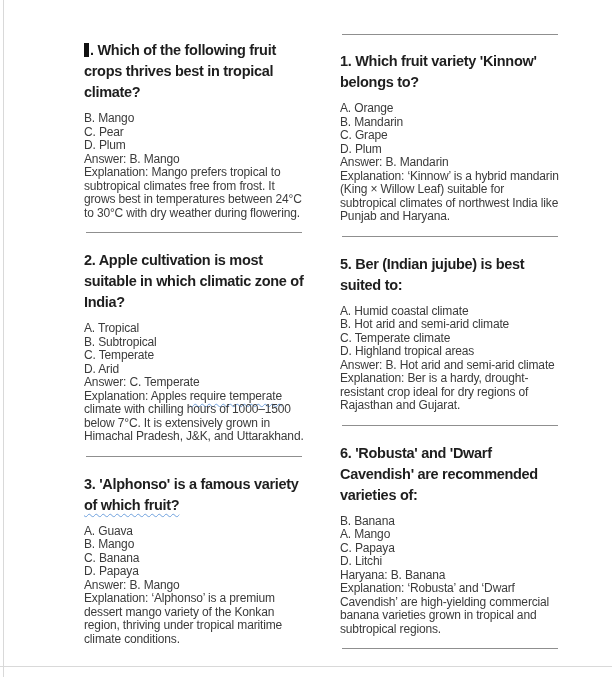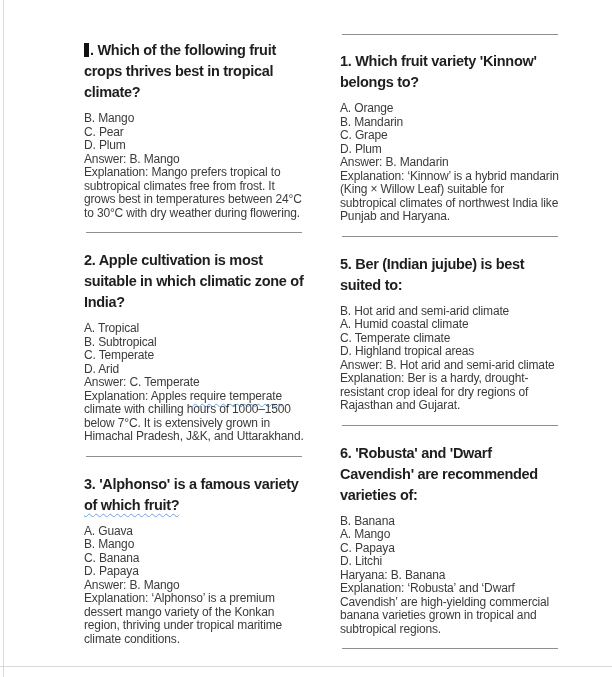--- a/index.html
+++ b/index.html
@@ -118,22 +118,22 @@
       <div class="answer">Answer: B. Mandarin</div>
       <p class="explanation"><span class="exp-pre">Explanation: ‘Kinnow’ is a hybrid mandarin (King × Willow Leaf) suitable for subtropical climates of northwest India like Punjab and Haryana.</span></p>
     </div>
     <hr class="separator">
   </section>
 
   <section class="question">
     <h2 class="q-heading"><span class="h-pre">5. Ber (Indian jujube) is best suited to:</span></h2>
     <div class="q-lines">
       <div class="options">
+              <div class="option-line">A. Humid coastal climate</div>
               <div class="option-line">B. Hot arid and semi-arid climate</div>
-              <div class="option-line">A. Humid coastal climate</div>
               <div class="option-line">C. Temperate climate</div>
               <div class="option-line">D. Highland tropical areas</div>
             </div>
       <div class="answer">Answer: B. Hot arid and semi-arid climate</div>
       <p class="explanation"><span class="exp-pre">Explanation: Ber is a hardy, drought-resistant crop ideal for dry regions of Rajasthan and Gujarat.</span></p>
     </div>
     <hr class="separator">
   </section>
 
   <section class="question">

